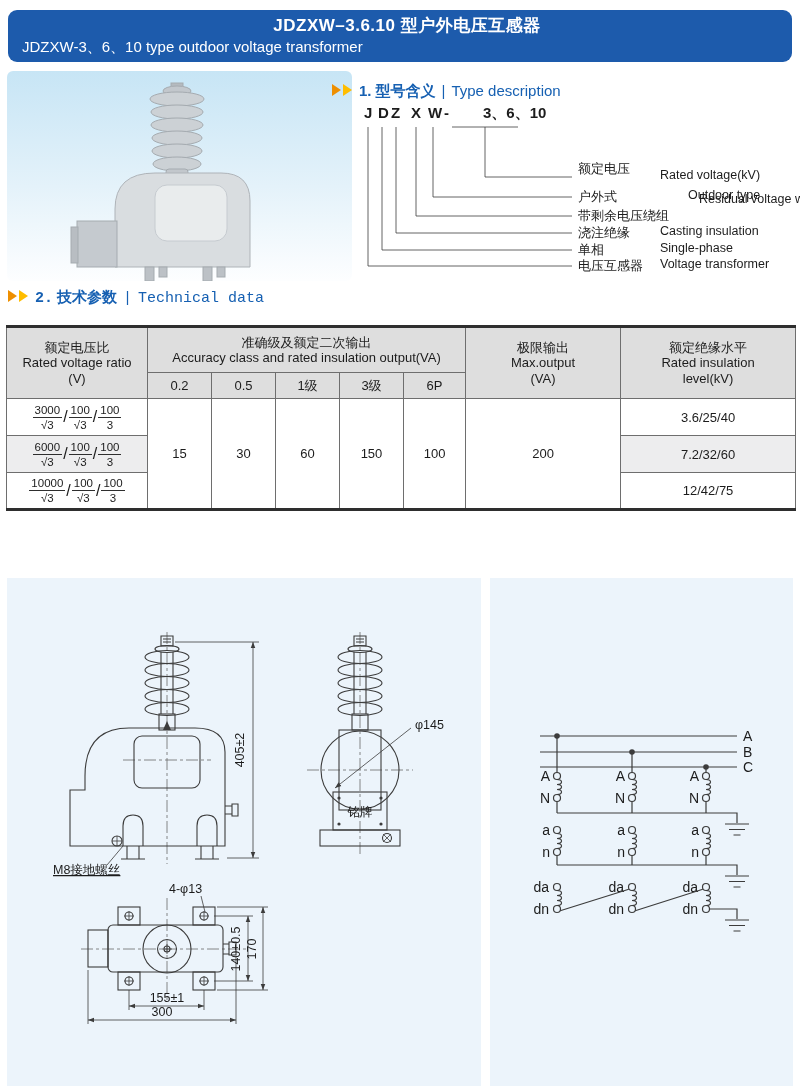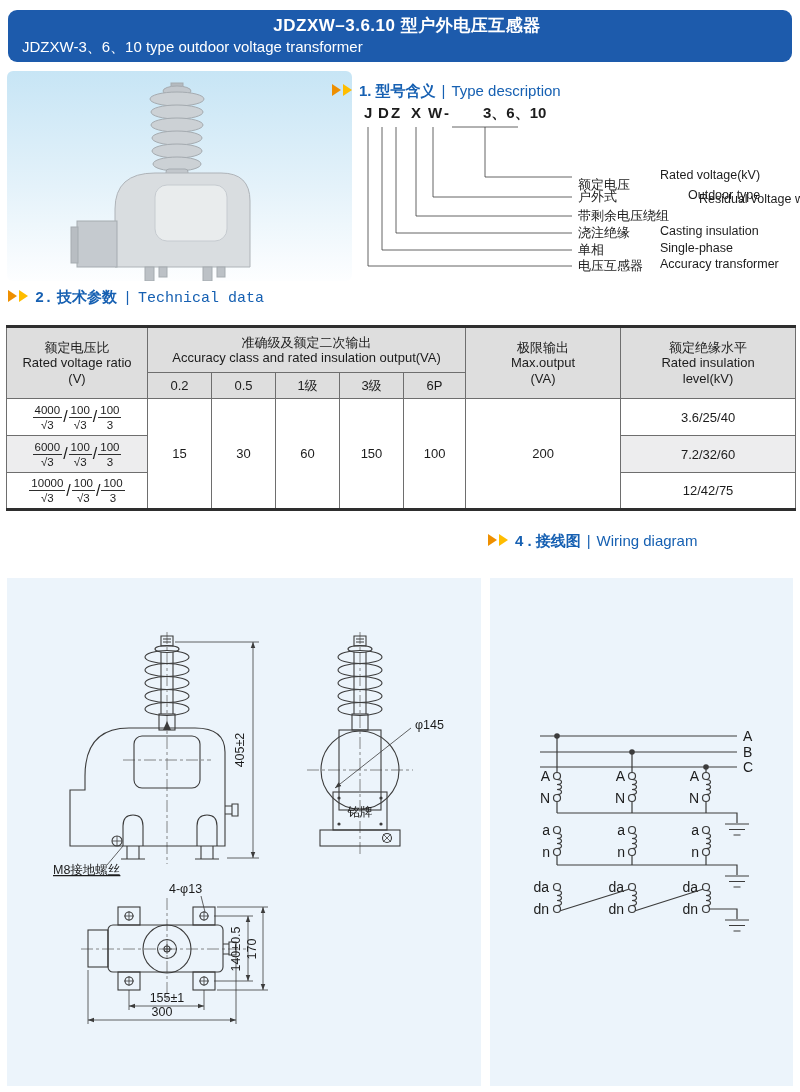--- a/index.html
+++ b/index.html
@@ -114,32 +114,32 @@
     <g class="thin" stroke="#3c3c3c">
       <path d="M97,27 H163 M130,27 V77 H217"></path>
       <path d="M78,27 V97 H217"></path>
       <path d="M61,27 V116 H217"></path>
       <path d="M41,27 V133 H217"></path>
       <path d="M27,27 V150 H217"></path>
       <path d="M13,27 V166 H217"></path>
     </g>
   </svg>
 
-  <span class="tc-zh" style="top:176px;">额定电压</span>
+  <span class="tc-zh" style="top:160px;">额定电压</span>
   <span class="tc-zh" style="top:188px;">户外式</span>
   <span class="tc-zh" style="top:207px;">带剩余电压绕组</span>
   <span class="tc-zh" style="top:224px;">浇注绝缘</span>
   <span class="tc-zh" style="top:241px;">单相</span>
   <span class="tc-zh" style="top:257px;">电压互感器</span>
   <span class="tc-en" style="top:168px;">Rated voltage(kV)</span>
   <span class="tc-en" style="top:188px;margin-left:28px;">Outdoor type</span>
   <span class="tc-en" style="top:192px;padding-left:39px;">Residual voltage winding</span>
   <span class="tc-en" style="top:224px;">Casting insulation</span>
   <span class="tc-en" style="top:241px;">Single-phase</span>
-  <span class="tc-en" style="top:257px;">Accuracy transformer</span>
+  <span class="tc-en" style="top:257px;">Voltage transformer</span>
 
   <div class="sec" style="left:8px;top:288px;font-family:Liberation Mono, monospace;">
     <span class="tri"></span><span class="tri t2"></span><span class="sec-num">2.</span><span class="sec-zh">技术参数</span><span class="sec-sep">|</span><span class="sec-en">Technical data</span>
   </div>
 
   <table class="tech">
     <colgroup>
         <col style="width:141px">
         <col style="width:64px">
         <col style="width:64px">
@@ -175,21 +175,21 @@
         <th>0.2</th>
         <th>0.5</th>
         <th>1级</th>
         <th>3级</th>
         <th>6P</th>
       </tr>
     </thead>
     <tbody>
       <tr>
         <td>
-          <span class="frac"><span class="fnum">4000</span><span class="fden">√3</span></span><span class="fsl">/</span><span class="frac"><span class="fnum">100</span><span class="fden">√3</span></span><span class="fsl">/</span><span class="frac"><span class="fnum">100</span><span class="fden">3</span></span>
+          <span class="frac"><span class="fnum">3000</span><span class="fden">√3</span></span><span class="fsl">/</span><span class="frac"><span class="fnum">100</span><span class="fden">√3</span></span><span class="fsl">/</span><span class="frac"><span class="fnum">100</span><span class="fden">3</span></span>
         </td>
         <td rowspan="3">15</td>
         <td rowspan="3">30</td>
         <td rowspan="3">60</td>
         <td rowspan="3">150</td>
         <td rowspan="3">100</td>
         <td rowspan="3">200</td>
         <td>3.6/25/40</td>
       </tr>
       <tr class="alt">
@@ -200,23 +200,20 @@
       </tr>
       <tr>
         <td>
           <span class="frac"><span class="fnum">10000</span><span class="fden">√3</span></span><span class="fsl">/</span><span class="frac"><span class="fnum">100</span><span class="fden">√3</span></span><span class="fsl">/</span><span class="frac"><span class="fnum">100</span><span class="fden">3</span></span>
         </td>
         <td>12/42/75</td>
       </tr>
     </tbody>
   </table>
 
-  <div class="sec" style="left:488px;top:532px;">
-    <span class="tri"></span><span class="tri t2"></span><span class="sec-num">4 .</span><span class="sec-zh">接线图</span><span class="sec-sep">|</span><span class="sec-en">Wiring diagram</span>
-  </div>
 
   <div class="panel left">
     <svg width="474" height="508" viewBox="0 0 474 508">
       <defs>
         <marker id="ah" markerWidth="10" markerHeight="8" refX="8" refY="4" orient="auto-start-reverse">
           <polygon points="0,1 8,4 0,7" fill="#3c3c3c"></polygon>
         </marker>
       </defs>
 
       <g>

